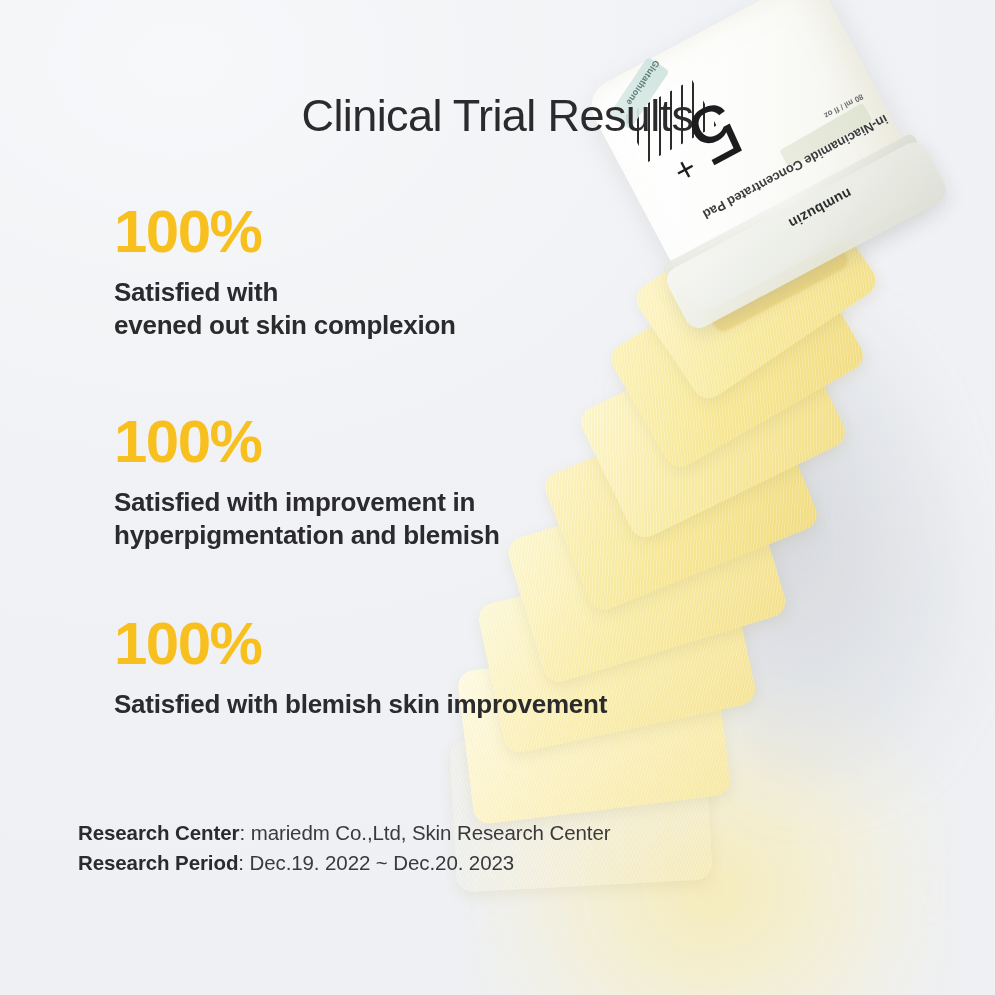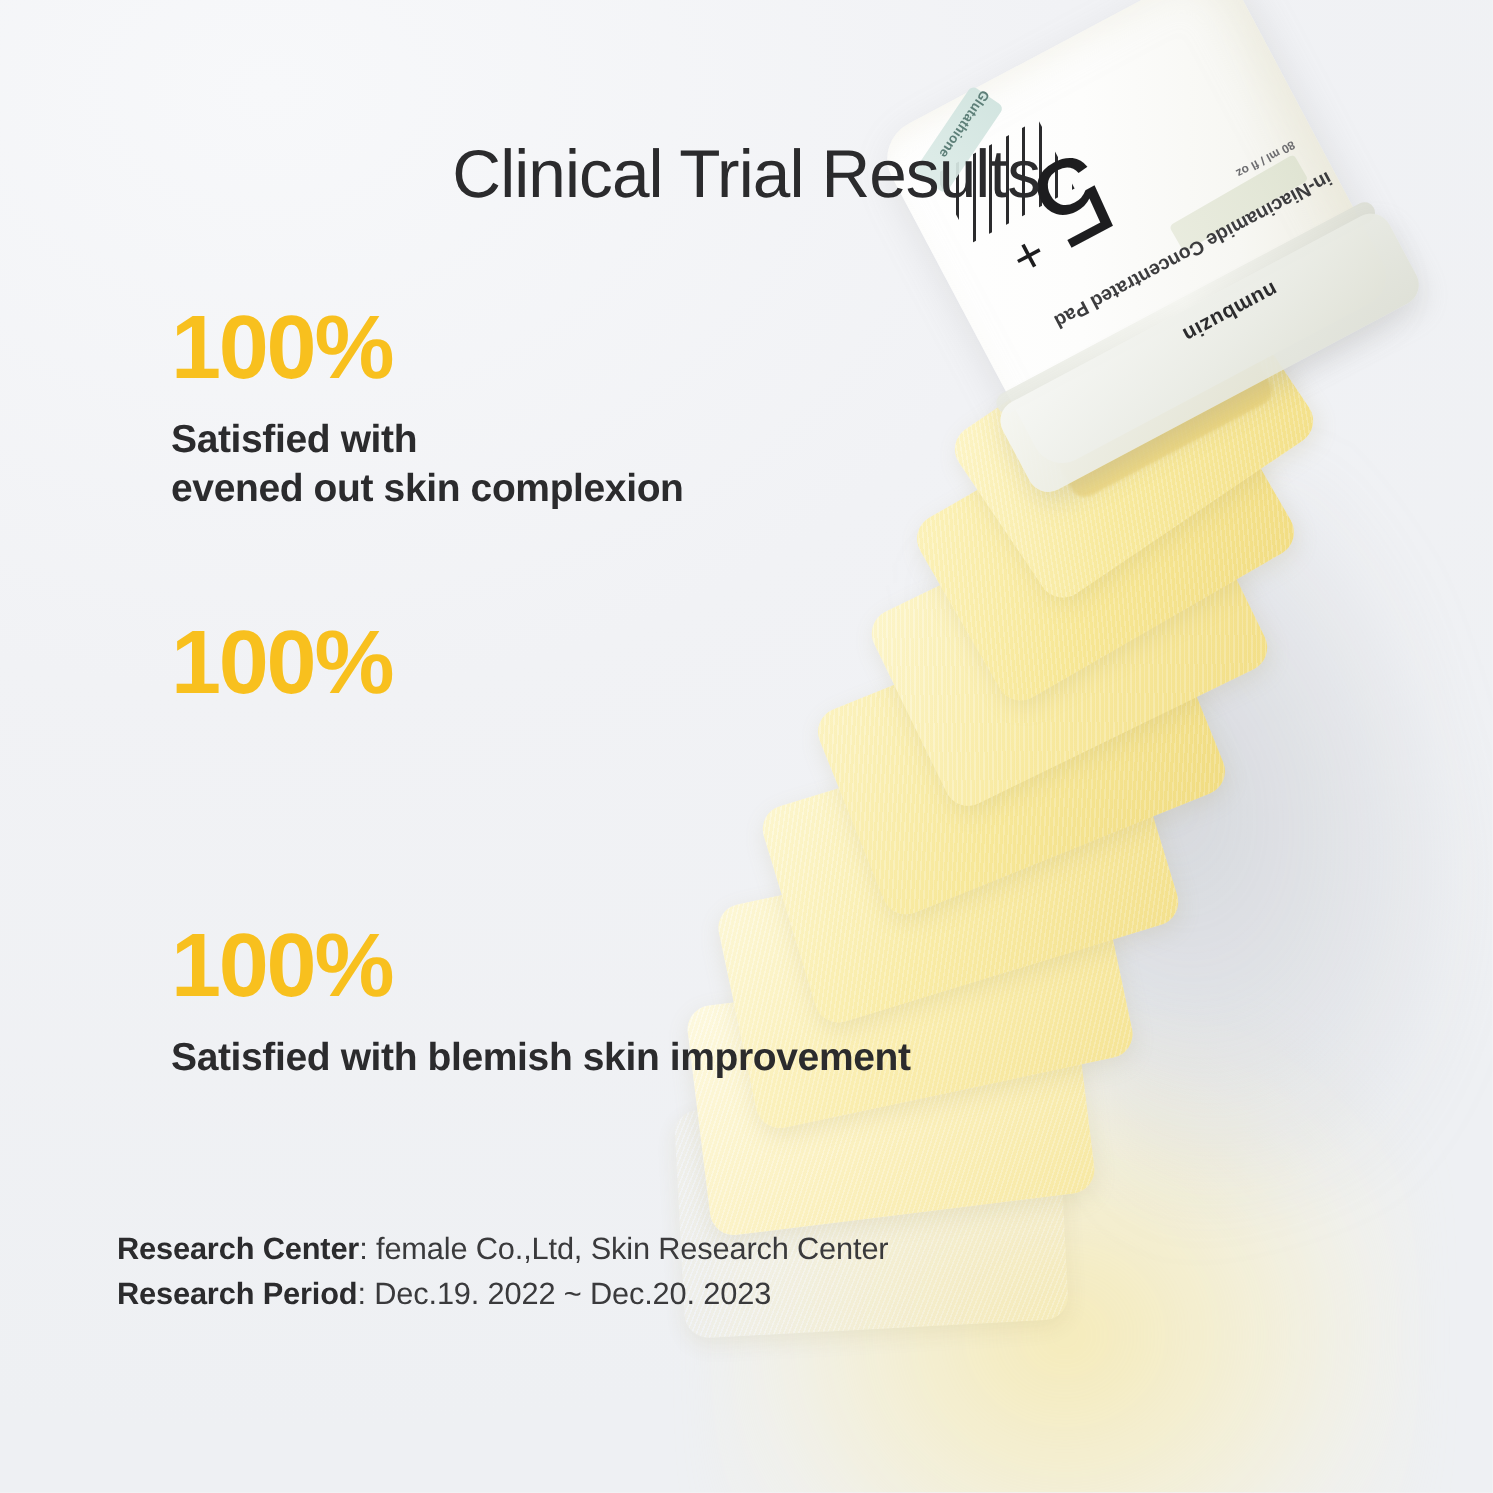--- a/index.html
+++ b/index.html
@@ -346,30 +346,32 @@
     <div class="poster-title">Clinical Trial Results</div>
 
     <div class="stat-block s1">
       <div class="stat-value">100%</div>
       <div class="stat-label">Satisfied with
 evened out skin complexion</div>
     </div>
 
     <div class="stat-block s2">
       <div class="stat-value">100%</div>
+      <div class="stat-label">Satisfied with improvement in
+hyperpigmentation and blemish</div>
     </div>
 
     <div class="stat-block s3">
       <div class="stat-value">100%</div>
       <div class="stat-label">Satisfied with blemish skin improvement</div>
     </div>
 
     <div class="research">
       <div class="research-row">
-        <span class="research-label">Research Center</span><span class="research-value">: </span><span class="research-value">female Co.,Ltd, Skin Research Center</span>
+        <span class="research-label">Research Center</span><span class="research-value">: </span><span class="research-value">mariedm Co.,Ltd, Skin Research Center</span>
       </div>
       <div class="research-row">
         <span class="research-label">Research Period</span><span class="research-value">: </span><span class="research-value">Dec.19. 2022 ~ Dec.20. 2023</span>
       </div>
     </div>
 
   </div>
 </div>
 
 </body></html>

